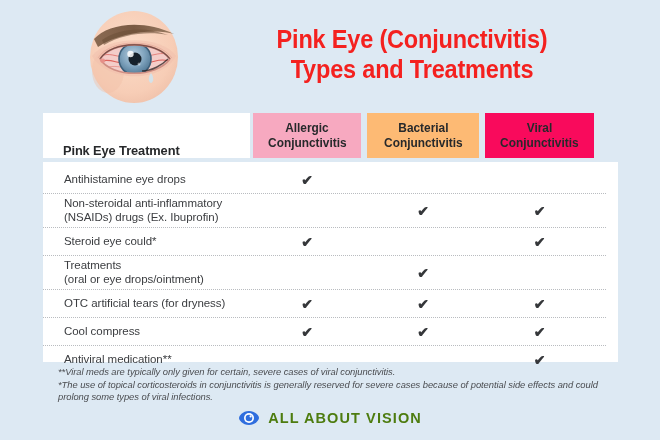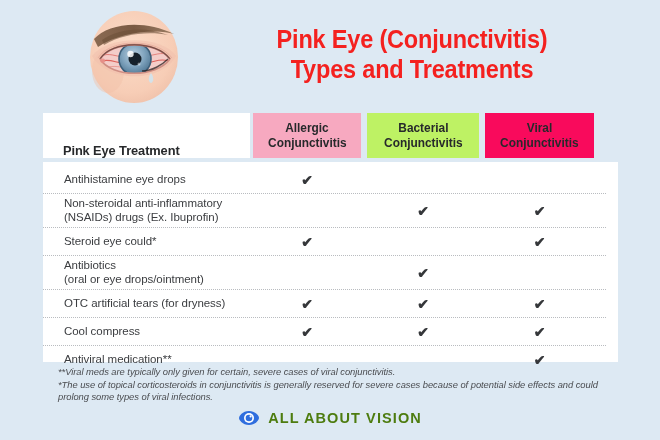--- a/index.html
+++ b/index.html
@@ -235,21 +235,21 @@
 
 <div class="thead">
   <div class="th-title-cell">
     <div class="th-title-text">Pink Eye Treatment</div>
   </div>
 
   <div class="th-cat th-cat-0" style="background: rgb(247, 169, 192);">
     <span>Allergic</span>
     <span>Conjunctivitis</span>
   </div>
-  <div class="th-cat th-cat-1" style="background: #bef264;">
+  <div class="th-cat th-cat-1" style="background: #fdba74;">
     <span>Bacterial</span>
     <span>Conjunctivitis</span>
   </div>
   <div class="th-cat th-cat-2" style="background: rgb(249, 10, 92);">
     <span>Viral</span>
     <span>Conjunctivitis</span>
   </div>
 </div>
 
 <div class="tbody" id="tbody">
@@ -283,21 +283,21 @@
         <span class="check">✔</span>
       </div>
       <div class="tcell tcell-1">
         <span class="check off"></span>
       </div>
       <div class="tcell tcell-2">
         <span class="check">✔</span>
       </div>
     </div>
     <div class="trow two-line">
-      <div class="tlabel"><span>Antibiotics</span><span class="l2">(oral or eye drops/ointment)</span></div>
+      <div class="tlabel"><span>Treatments</span><span class="l2">(oral or eye drops/ointment)</span></div>
       <div class="tcell tcell-0">
         <span class="check off"></span>
       </div>
       <div class="tcell tcell-1">
         <span class="check">✔</span>
       </div>
       <div class="tcell tcell-2">
         <span class="check off"></span>
       </div>
     </div>

